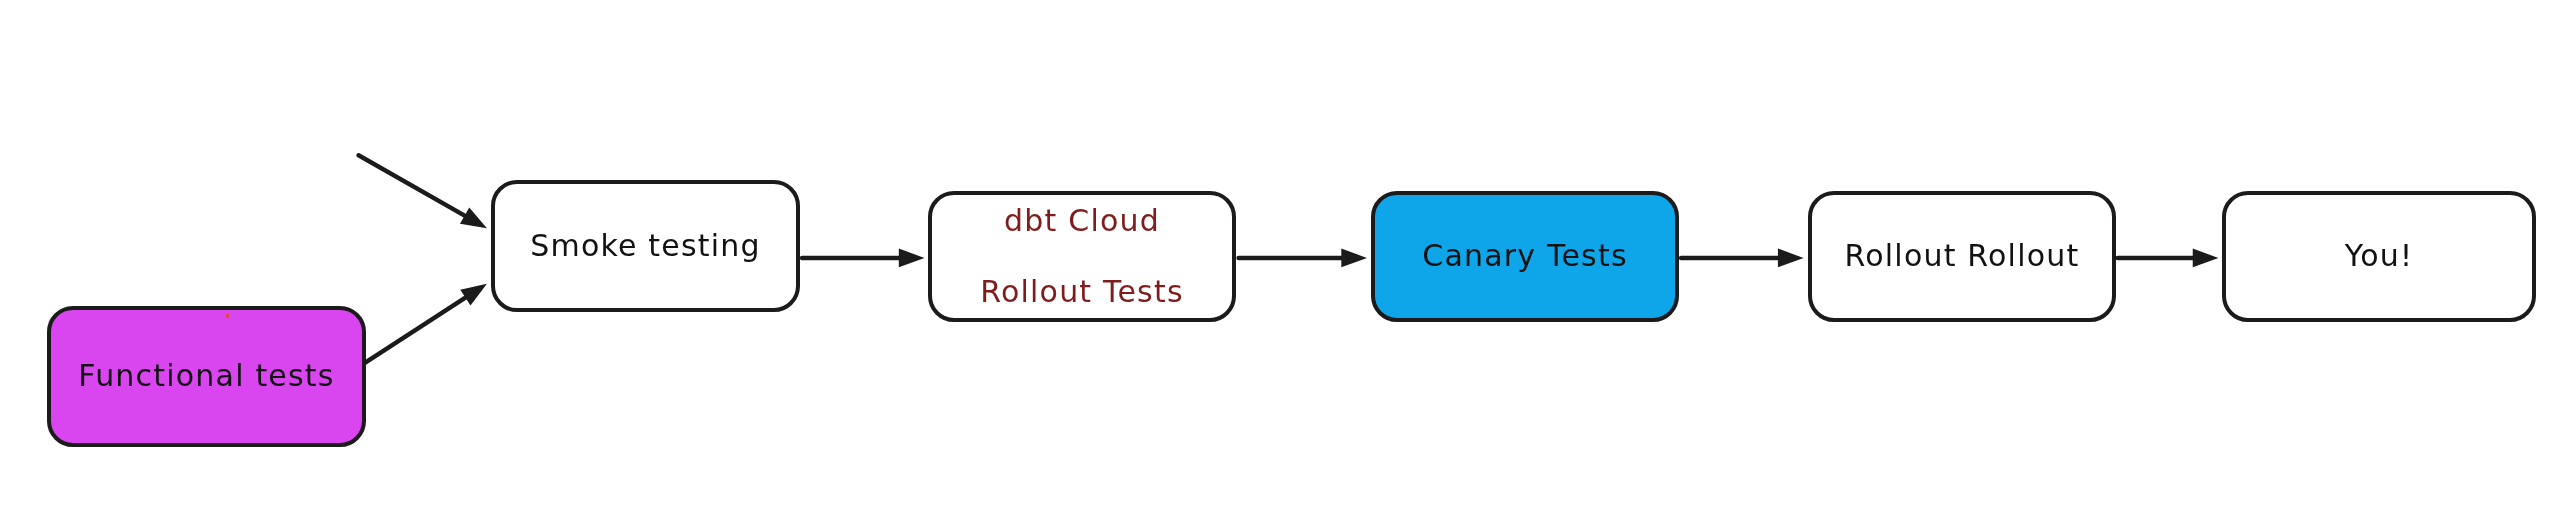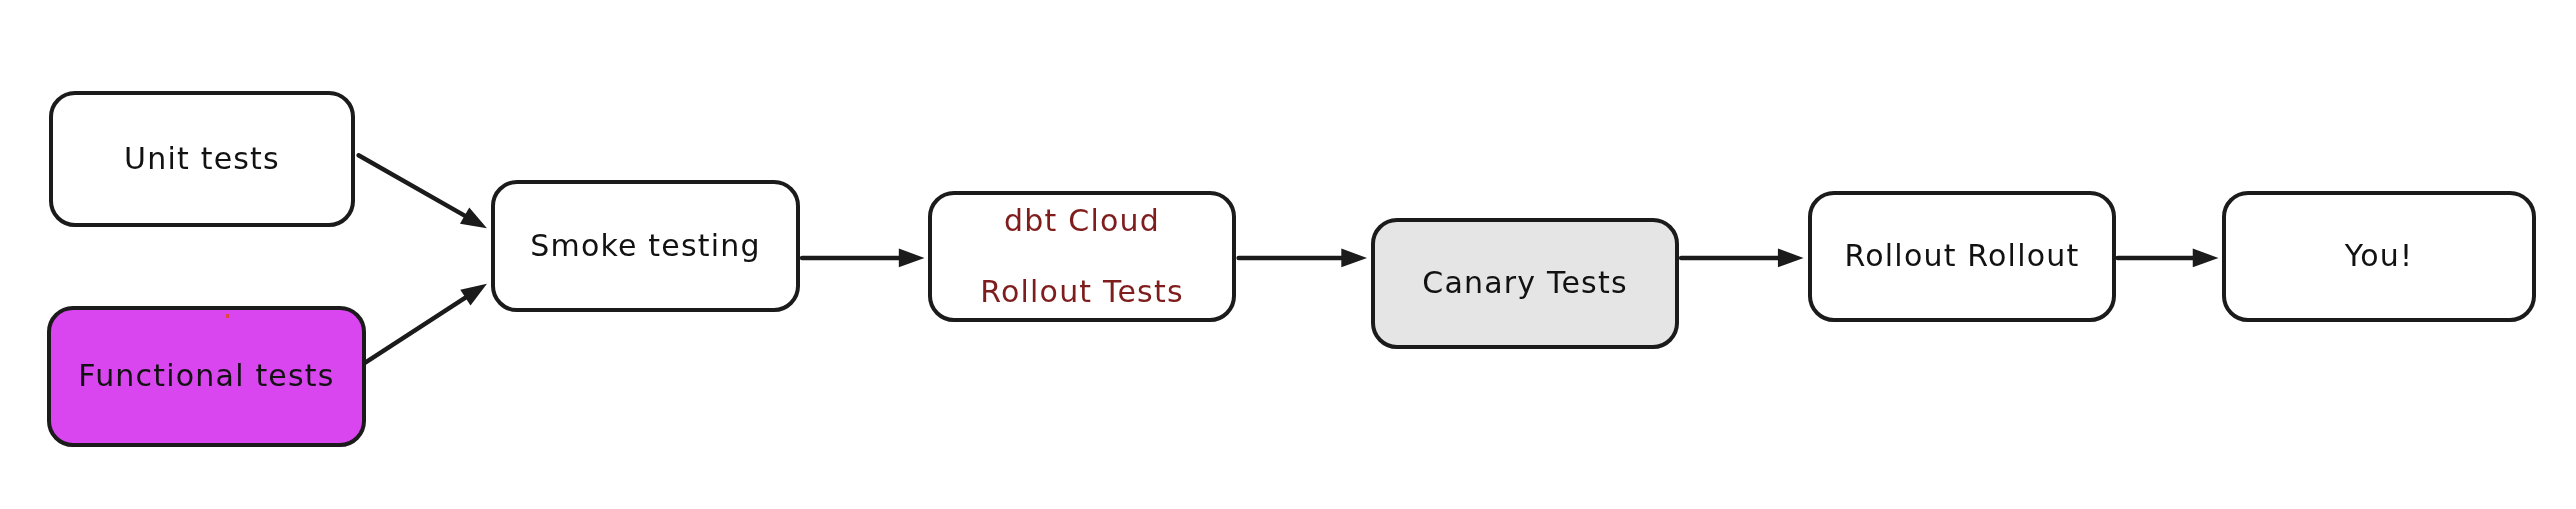--- a/index.html
+++ b/index.html
@@ -77,34 +77,31 @@
       <g>
         <line x1="1702" y1="261" x2="1800" y2="261" stroke="#1b1b1b" stroke-width="4.5" stroke-linecap="round"></line>
         <polygon points="1826,261 1800,270.5 1800,251.5" fill="#1b1b1b"></polygon>
       </g>
       <g>
         <line x1="2144" y1="261" x2="2220" y2="261" stroke="#1b1b1b" stroke-width="4.5" stroke-linecap="round"></line>
         <polygon points="2246,261 2220,270.5 2220,251.5" fill="#1b1b1b"></polygon>
       </g>
     </svg>
 
-<div class="node" style="left: 49px; top: 91px; width: 306px; height: 136px; border-color: rgb(27, 27, 27); background: rgb(255, 255, 255); color: rgb(18, 18, 18);">
-      <span class="line2">Unit tests</span>
-    </div>
     <div class="node" style="left: 47px; top: 306px; width: 319px; height: 141px; border-color: rgb(27, 27, 27); background: #d946ef; color: rgb(18, 18, 18);">
       <span class="line2">Functional tests</span>
     </div>
     <div class="node" style="left: 491px; top: 180px; width: 309px; height: 132px; border-color: rgb(27, 27, 27); background: rgb(255, 255, 255); color: rgb(18, 18, 18);">
       <span class="line2">Smoke testing</span>
     </div>
     <div class="node" style="left: 928px; top: 191px; width: 308px; height: 131px; border-color: rgb(27, 27, 27); background: rgb(255, 255, 255); color: #7f1d1d; gap: 30px;">
       <span class="line2">dbt Cloud</span>
       <span class="line2">Rollout Tests</span>
     </div>
-    <div class="node" style="left: 1371px; top: 191px; width: 308px; height: 131px; border-color: rgb(27, 27, 27); background: #e5e5e5; color: rgb(18, 18, 18); margin-top: 27px;">
+    <div class="node" style="left: 1371px; top: 191px; width: 308px; height: 131px; border-color: rgb(27, 27, 27); background: #0ea5e9; color: rgb(18, 18, 18);">
       <span class="line2">Canary Tests</span>
     </div>
     <div class="node" style="left: 1808px; top: 191px; width: 308px; height: 131px; border-color: rgb(27, 27, 27); background: rgb(255, 255, 255); color: rgb(18, 18, 18);">
       <span class="line2">Rollout Rollout</span>
     </div>
     <div class="node" style="left: 2222px; top: 191px; width: 314px; height: 131px; border-color: rgb(27, 27, 27); background: rgb(255, 255, 255); color: rgb(18, 18, 18);">
       <span class="line2">You!</span>
     </div>
     <div class="red-speck" style="left: 226px; top: 314px; width: 3px; height: 4px; background: rgb(224, 74, 60);"></div>
   </div>

